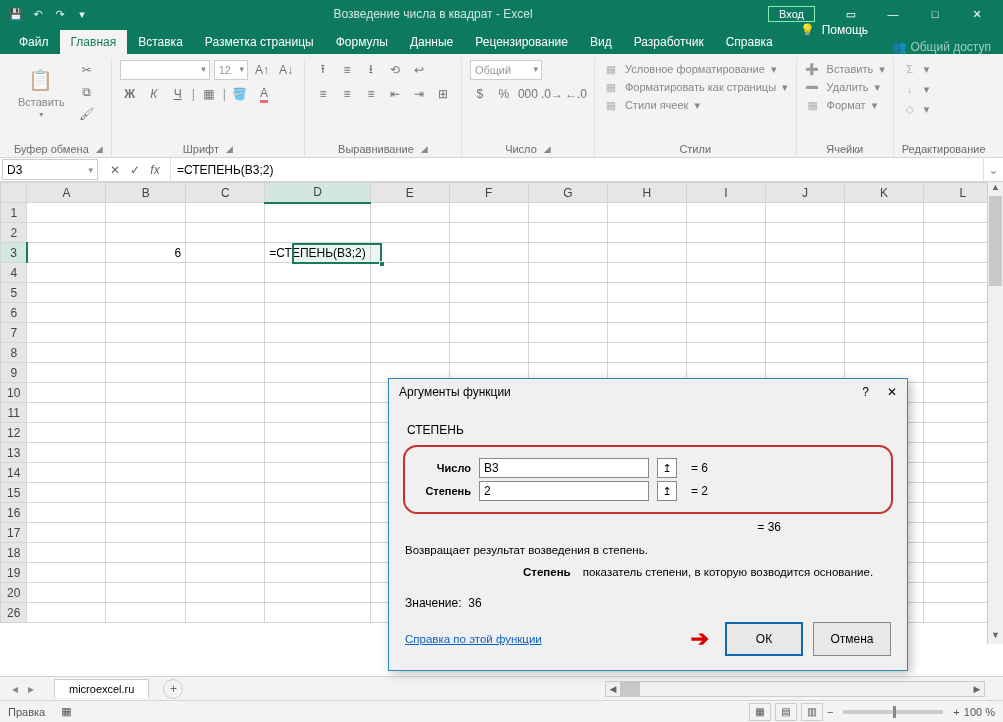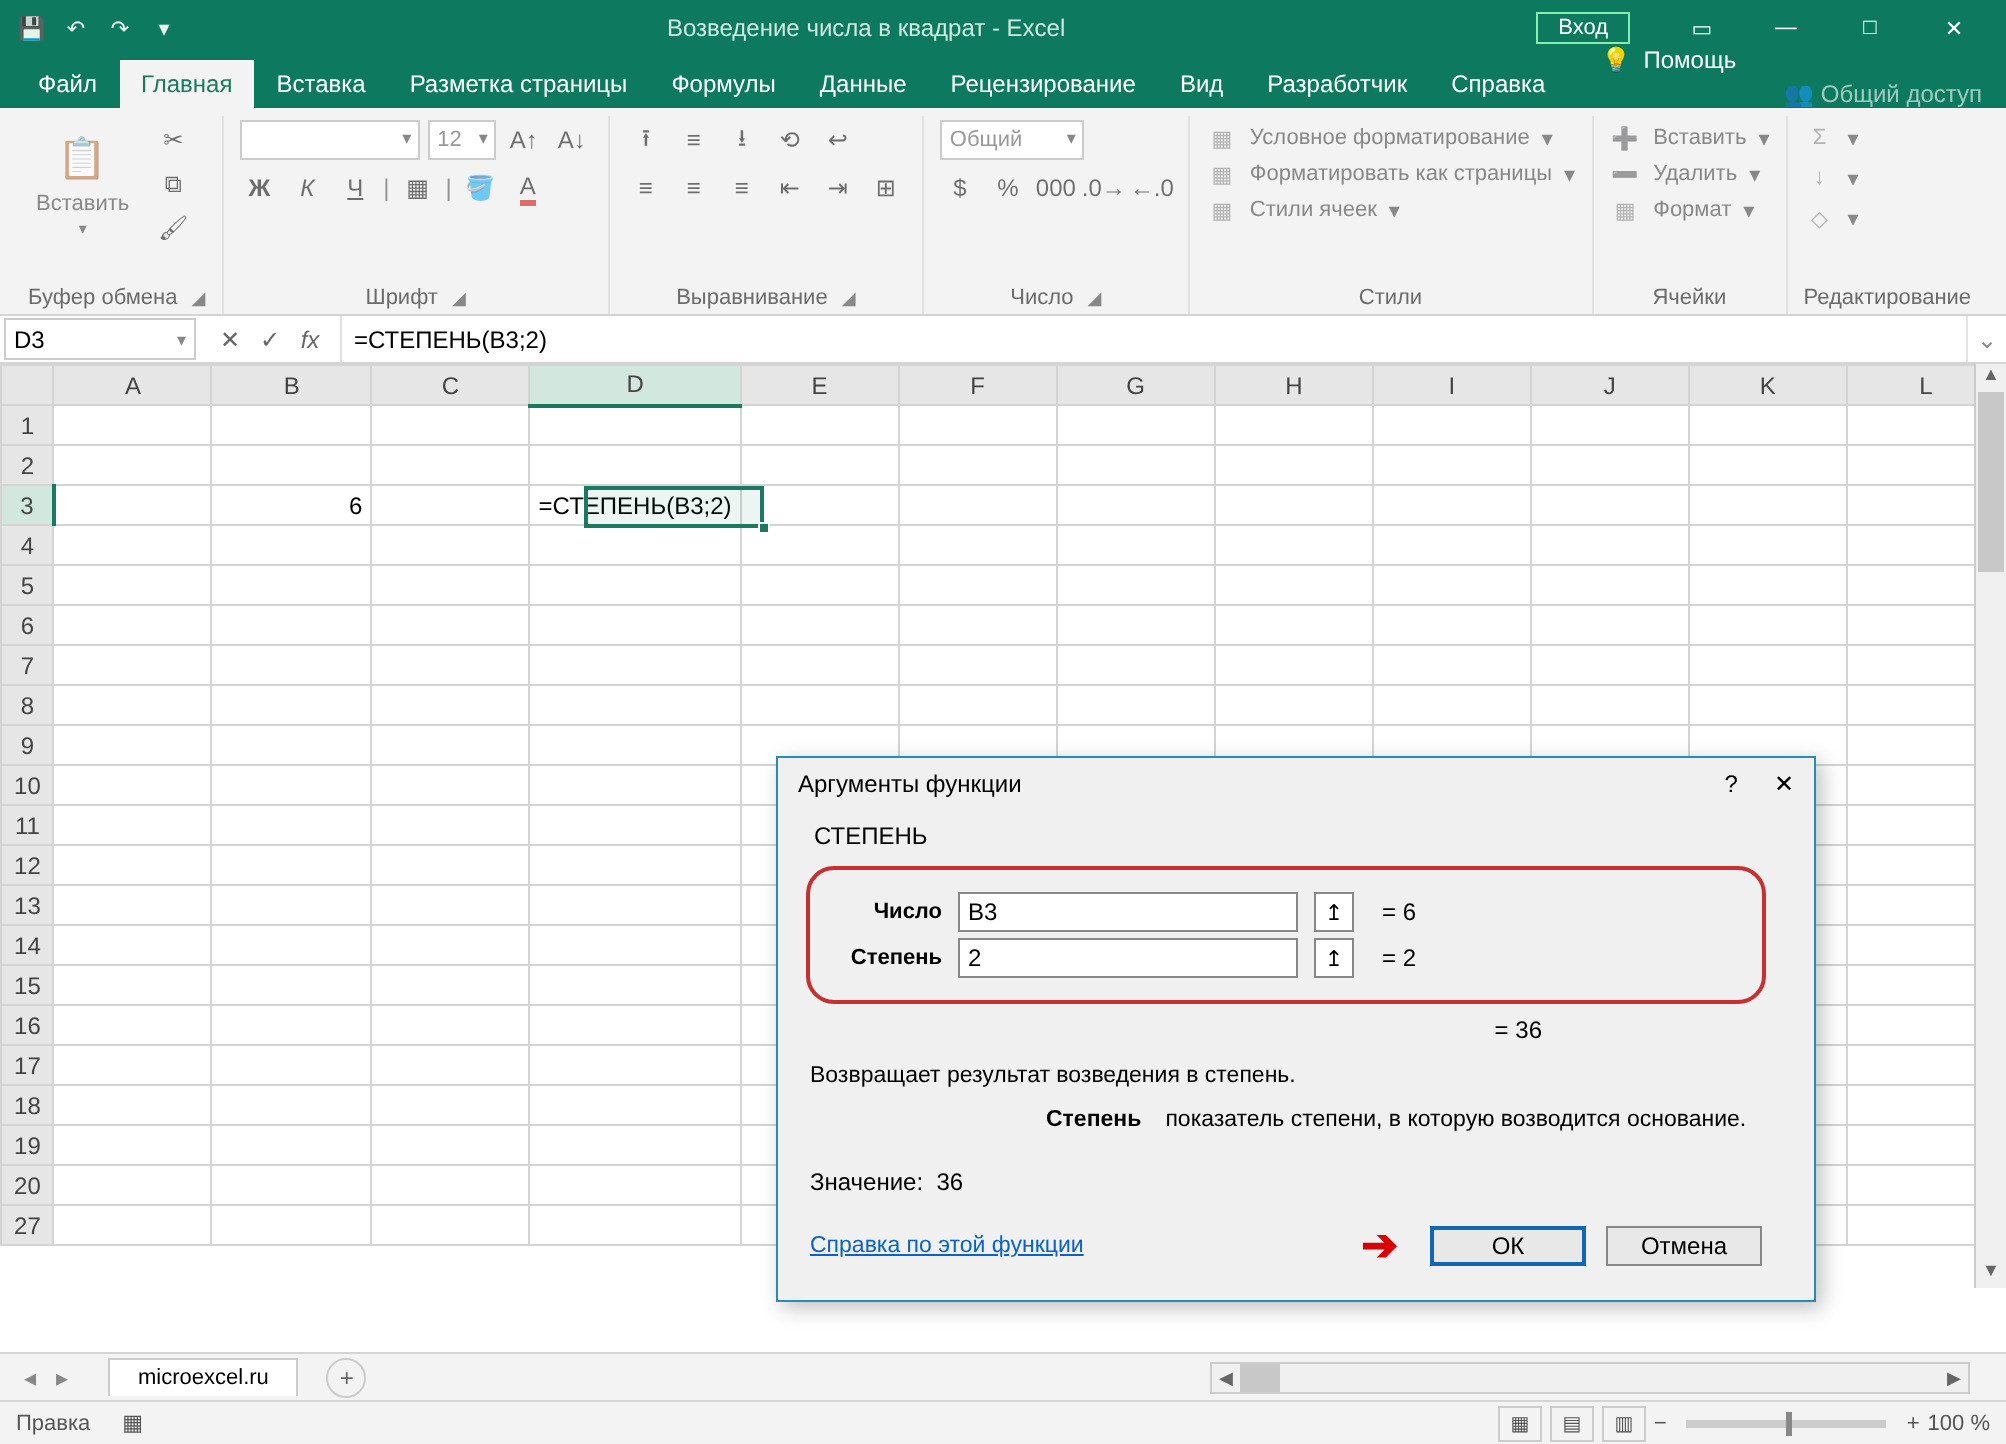--- a/index.html
+++ b/index.html
@@ -79,37 +79,37 @@
 .statusbar { position:absolute; bottom:0; left:0; right:0; height:22px; background:#f3f3f3; border-top:1px solid #d4d4d4; display:flex; align-items:center; font-size:11px; color:#555; padding: 0 8px; }
 .statusbar .views { margin-left:auto; display:flex; gap:4px; align-items:center; }
 .viewbtn { width:22px; height:18px; border:1px solid #ccc; display:flex; align-items:center; justify-content:center; font-size:10px; }
 .zoomslider { width:100px; height:4px; background:#ccc; margin: 0 6px; position:relative; }
 .zoomslider::after { content:""; position:absolute; left:50%; top:-4px; width:3px; height:12px; background:#888; }
 
 
 .dlg { position:absolute; left: 388px; top: 378px; width: 520px; background:#f0f0f0; border:1px solid #2a8cb0; box-shadow: 3px 3px 10px rgba(0,0,0,.25); }
 .dlg-title { display:flex; align-items:flex-end; padding: 6px 10px; font-size:12px; }
 .dlg-title .sp { margin-left:auto; display:flex; gap:18px; }
-.dlg-body { padding: 4px 24px 10px 14px; font-size: 12px; }
+.dlg-body { padding: 4px 14px 10px 14px; font-size: 12px; margin-top: 12px; }
 .dlg-fn { font-size:12px; margin: 2px 0 8px 4px; }
 .argbox { border: 2.5px solid #c73030; border-radius: 14px; padding: 8px 10px; margin-bottom: 4px; }
 .argrow { display:flex; align-items:center; gap: 8px; margin: 3px 0; }
 .argrow .lbl { width: 56px; text-align:right; font-weight:bold; font-size:11px; }
 .argrow input { width: 170px; height: 20px; border:1px solid #888; padding: 0 4px; font-size:12px; }
 .argrow .colbtn { width:20px; height:20px; border:1px solid #888; background:#fff; display:flex; align-items:center; justify-content:center; font-size:11px; }
 .argrow .eq { margin-left: 6px; font-size:12px; }
 .resrow { text-align:right; padding-right: 112px; margin: 6px 0 10px; font-size:12px; }
 .dlg-desc { font-size:11.5px; margin: 6px 0 10px 2px; }
 .dlg-param { display:flex; gap: 12px; font-size:11.5px; margin: 4px 0 18px 120px; }
 .dlg-param .pn { font-weight:bold; }
 .dlg-val { font-size:12px; margin: 14px 0 8px 2px; }
 .dlg-footer { display:flex; align-items:center; padding: 4px 2px; }
 .dlg-link { color:#0b61c4; text-decoration:underline; font-size:11.5px; }
 .dlg-btns { margin-left:auto; display:flex; gap:10px; align-items:center; }
-.dlg-btn { width: 78px; height:20px; border:1px solid #888; background:#e8e8e8; font-size:12px; display:flex; align-items:center; justify-content:center; }
+.dlg-btn { width: 78px; height:34px; border:1px solid #888; background:#e8e8e8; font-size:12px; display:flex; align-items:center; justify-content:center; }
 .dlg-btn.ok { border:2px solid #1167b1; }
 .arrow { color:#d80000; font-size:22px; font-weight:bold; margin-right: 6px; }
 
 .vscroll { position:absolute; right:0; top:0; width:16px; bottom:0; background:#f0f0f0; border-left:1px solid #ccc; }
 .vscroll .arr { height:14px; text-align:center; font-size:9px; color:#666; }
 .vscroll .thumb { position:absolute; top:14px; left:1px; right:1px; height:90px; background:#c8c8c8; }
 </style>
 </head>
 <body>
 
@@ -627,21 +627,21 @@
           <td class=""></td>
           <td class=""></td>
           <td class=""></td>
           <td class=""></td>
           <td class=""></td>
           <td class=""></td>
         </tr>
       </tbody>
       <tbody>
         <tr>
-          <th class="rowh">27</th>
+          <th class="rowh">26</th>
           <td class=""></td>
           <td class=""></td>
           <td class=""></td>
           <td class=""></td>
           <td class=""></td>
           <td class=""></td>
           <td class=""></td>
           <td class=""></td>
           <td class=""></td>
           <td class=""></td>

